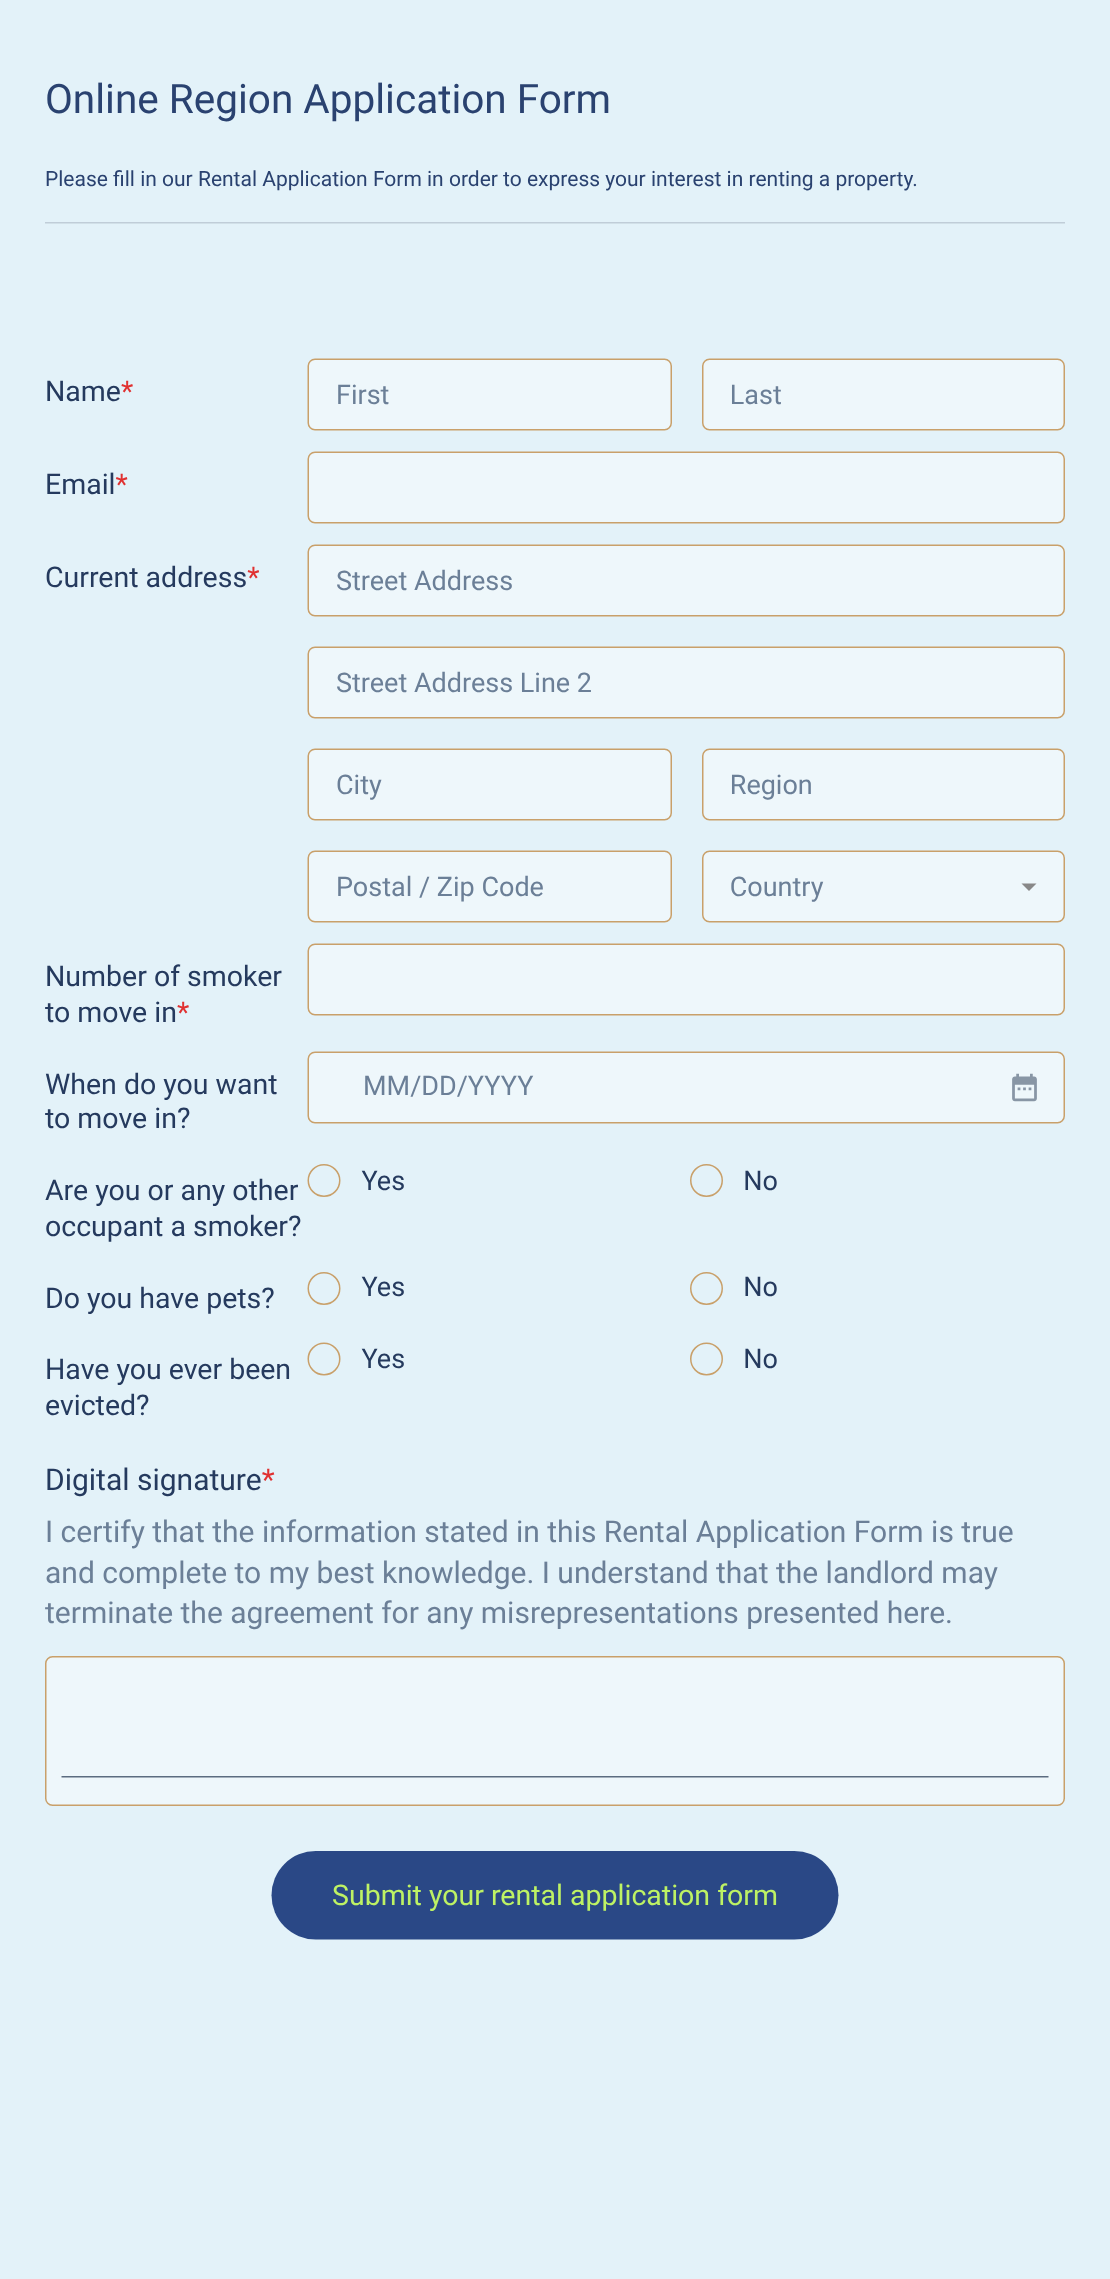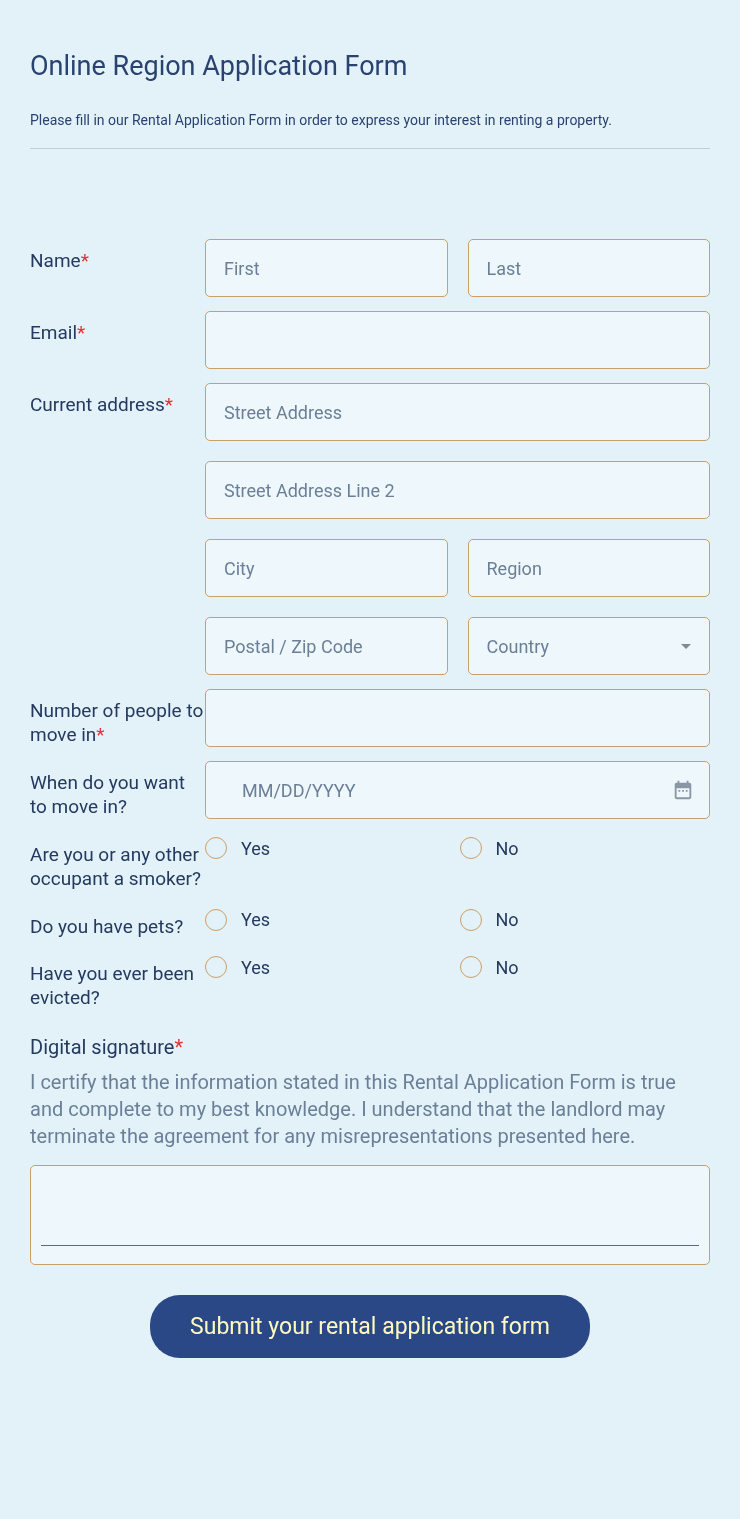--- a/index.html
+++ b/index.html
@@ -46,21 +46,21 @@
   flex-direction: column;
   gap: 20px;
 }
 .input-pair {
   display: flex;
   gap: 20px;
 }
 .input-pair > * { flex: 1; }
 input[type="text"], .select-box, .date-box {
   width: 100%;
-  height: 58px;
+  height: 48px;
   border: 1px solid #c9a06a;
   border-radius: 5px;
   background: #eef7fb;
   padding: 16px 18px;
   font-size: 18px;
   color: #253a5e;
   font-family: inherit;
 }
 input[type="text"]::placeholder, .date-box input::placeholder {
   color: #6b7f97;
@@ -142,25 +142,25 @@
   height: 0;
   margin-bottom: 8px;
 }
 .submit-wrap {
   display: flex;
   justify-content: center;
   margin-top: 30px;
 }
 .submit-btn {
   background: #2a4886;
-  color: #fef9c3;
+  color: #bef264;
   border: none;
   border-radius: 30px;
   padding: 18px 40px;
-  font-size: 23px;
+  font-size: 19px;
   cursor: pointer;
   font-family: inherit;
 }
 </style>
 </head>
 <body>
 
 <h1 class="title">Online Region Application Form</h1>
 <p class="subtitle">Please fill in our Rental Application Form in order to express your interest in renting a property.</p>
 <hr>
@@ -202,21 +202,21 @@
       <div class="select-box">
         <span>Country</span>
         <div class="chevron"></div>
       </div>
     </div>
   </div>
 </div>
 
 <div class="form-row">
   <div class="label-col">
-    <span>Number of people to move in</span><span class="req">*</span>
+    <span>Number of smoker to move in</span><span class="req">*</span>
   </div>
   <div class="input-col">
     <input type="text" style="">
   </div>
 </div>
 
 <div class="form-row">
   <div class="label-col">
     <span>When do you want to move in?</span>
   </div>

